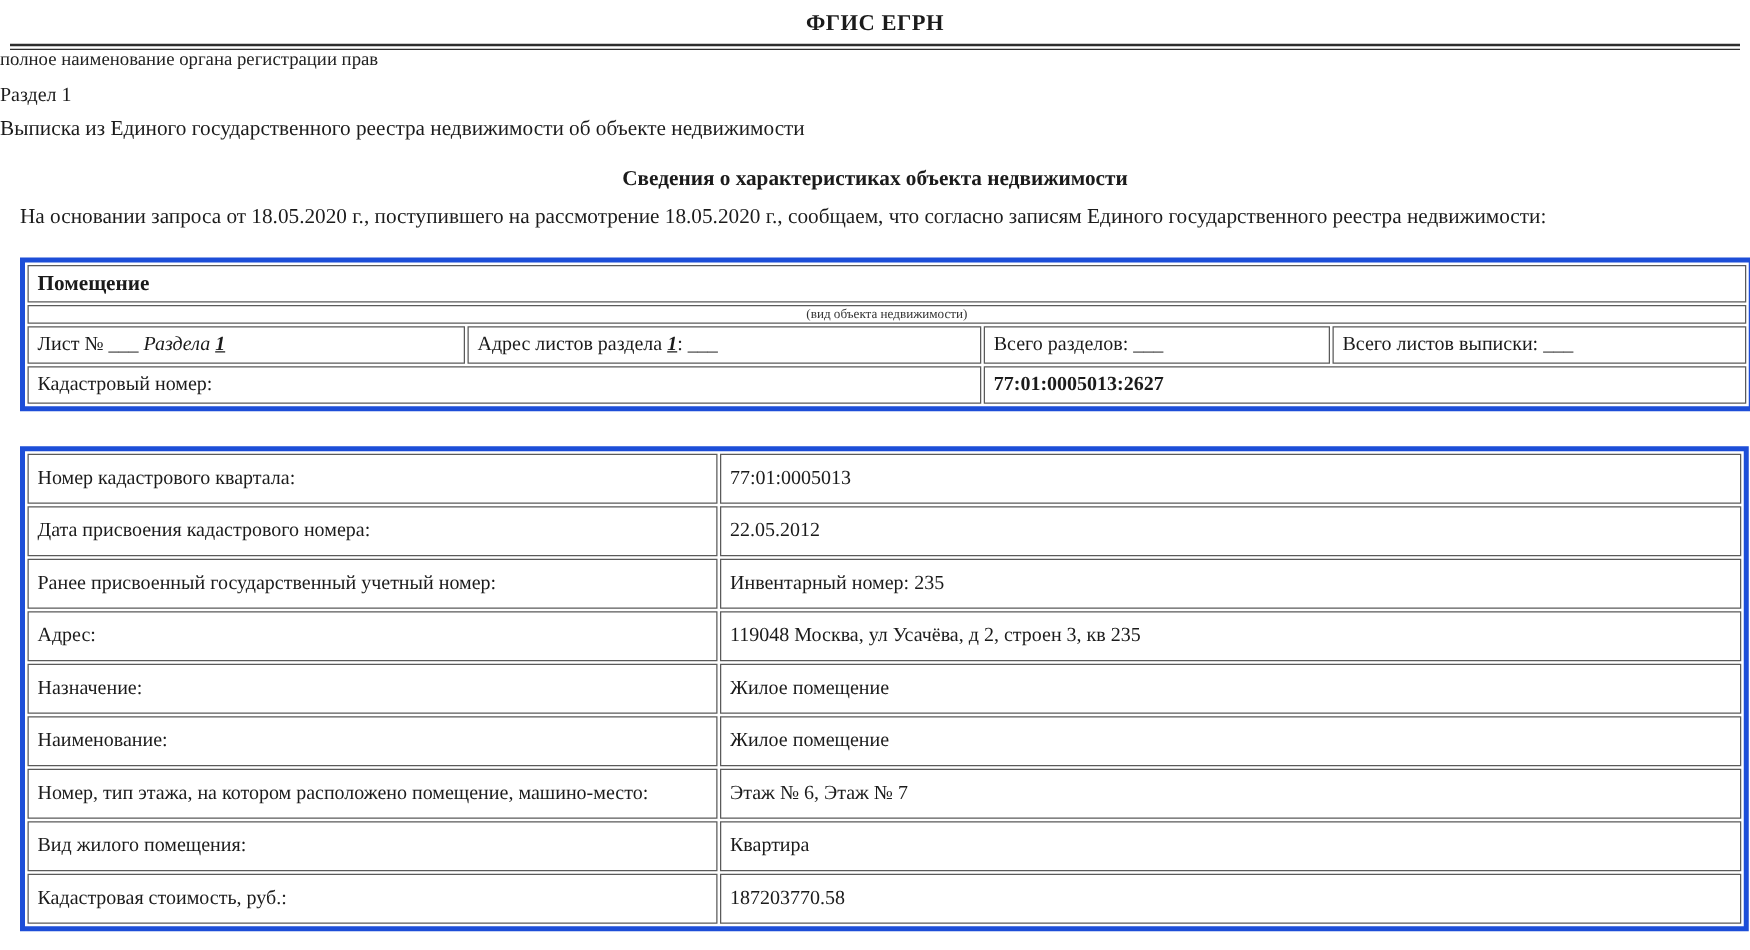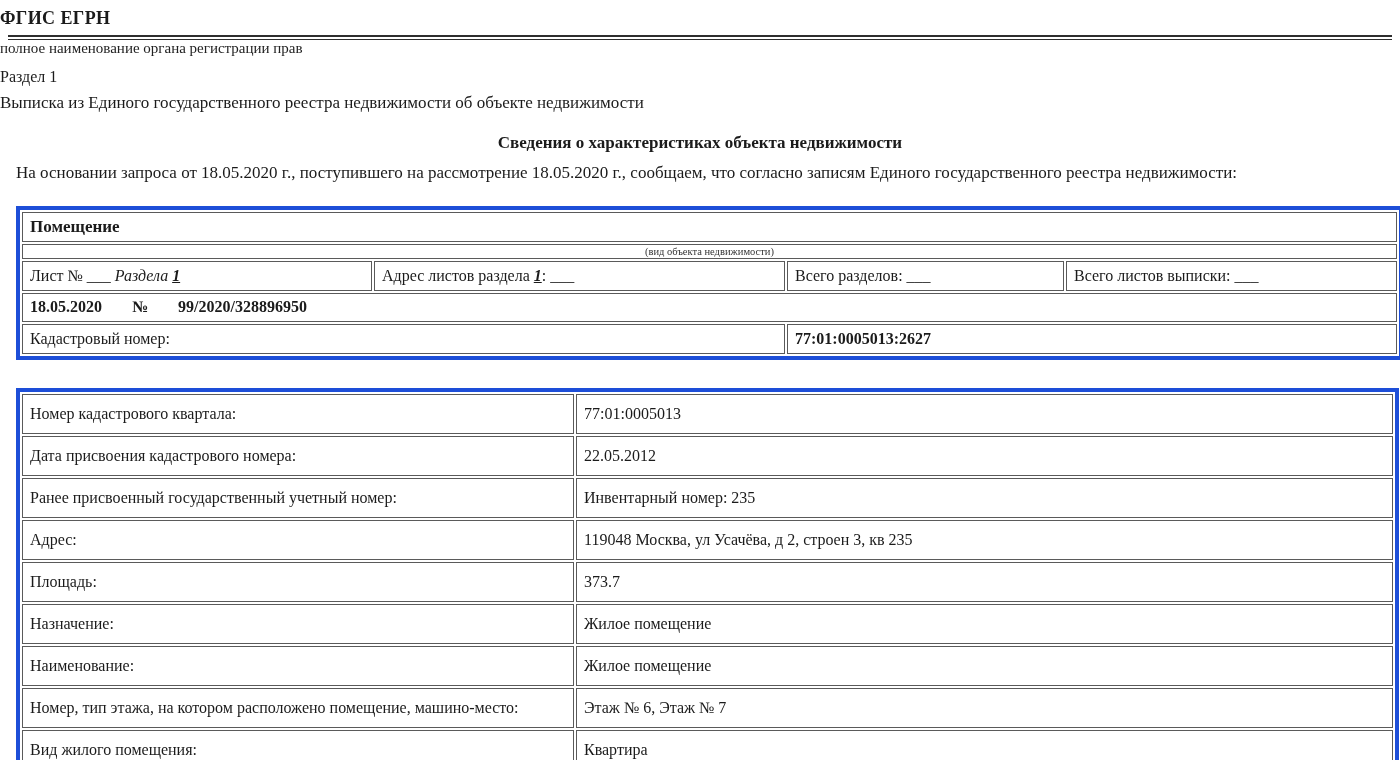--- a/index.html
+++ b/index.html
@@ -7,21 +7,21 @@
   html, body { background: #ffffff; }
   body {
     width: 1400px; height: 760px; overflow: hidden;
     font-family: "Liberation Serif", "DejaVu Serif", serif;
     color: #1b1b1b;
   }
   .page { position: relative; width: 1400px; height: 760px; }
 
   
   .org-name {
-    font-weight: bold; font-size: 18px;
+    text-align: center; font-weight: bold; font-size: 18px;
     padding-top: 8px; letter-spacing: .4px;
   }
   .double-rule {
     margin: 6px 8px 0 8px; height: 5px;
     border-top: 2px solid #2e2e2e; border-bottom: 1px solid #2e2e2e;
   }
   .org-caption { text-align: left; font-size: 15px; margin-top: 0; color: #222; }
   .section-label { text-align: left; font-size: 16px; margin: 11px 16px 0 0; }
   .title1 { text-align: left; font-size: 17px; margin-top: 7px; }
   .title2 { text-align: center; font-size: 17px; font-weight: bold; margin-top: 20px; }
@@ -91,27 +91,20 @@
         <td class="sheet-cell">
           <span>Всего разделов:</span>
           <span class="gap-s">___</span>
         </td>
         <td class="sheet-cell">
           <span>Всего листов выписки:</span>
           <span class="gap-s">___</span>
         </td>
       </tr>
       <tr>
-        <td colspan="4" class="date-cell">
-          <span>18.05.2020</span>
-          <span class="gap-l">№</span>
-          <span class="gap-l">99/2020/328896950</span>
-        </td>
-      </tr>
-      <tr>
         <td colspan="2" style="padding:5px 7px;">Кадастровый номер:</td>
         <td colspan="2" class="bold" style="padding:5px 7px;">77:01:0005013:2627</td>
       </tr>
     </tbody>
   </table>
 
   <table class="tbl details-tbl">
     <colgroup>
         <col style="width:552px">
         <col style="width:817px">
@@ -130,24 +123,20 @@
     <tr>
       <td class="d-label">Ранее присвоенный государственный учетный номер:</td>
       <td class="d-value">Инвентарный номер: 235</td>
     </tr>
 
     <tr>
       <td class="d-label">Адрес:</td>
       <td class="d-value">119048 Москва, ул Усачёва, д 2, строен 3, кв 235</td>
     </tr>
 
-    <tr>
-      <td class="d-label">Площадь:</td>
-      <td class="d-value">373.7</td>
-    </tr>
 
     <tr>
       <td class="d-label">Назначение:</td>
       <td class="d-value">Жилое помещение</td>
     </tr>
 
     <tr>
       <td class="d-label">Наименование:</td>
       <td class="d-value">Жилое помещение</td>
     </tr>

